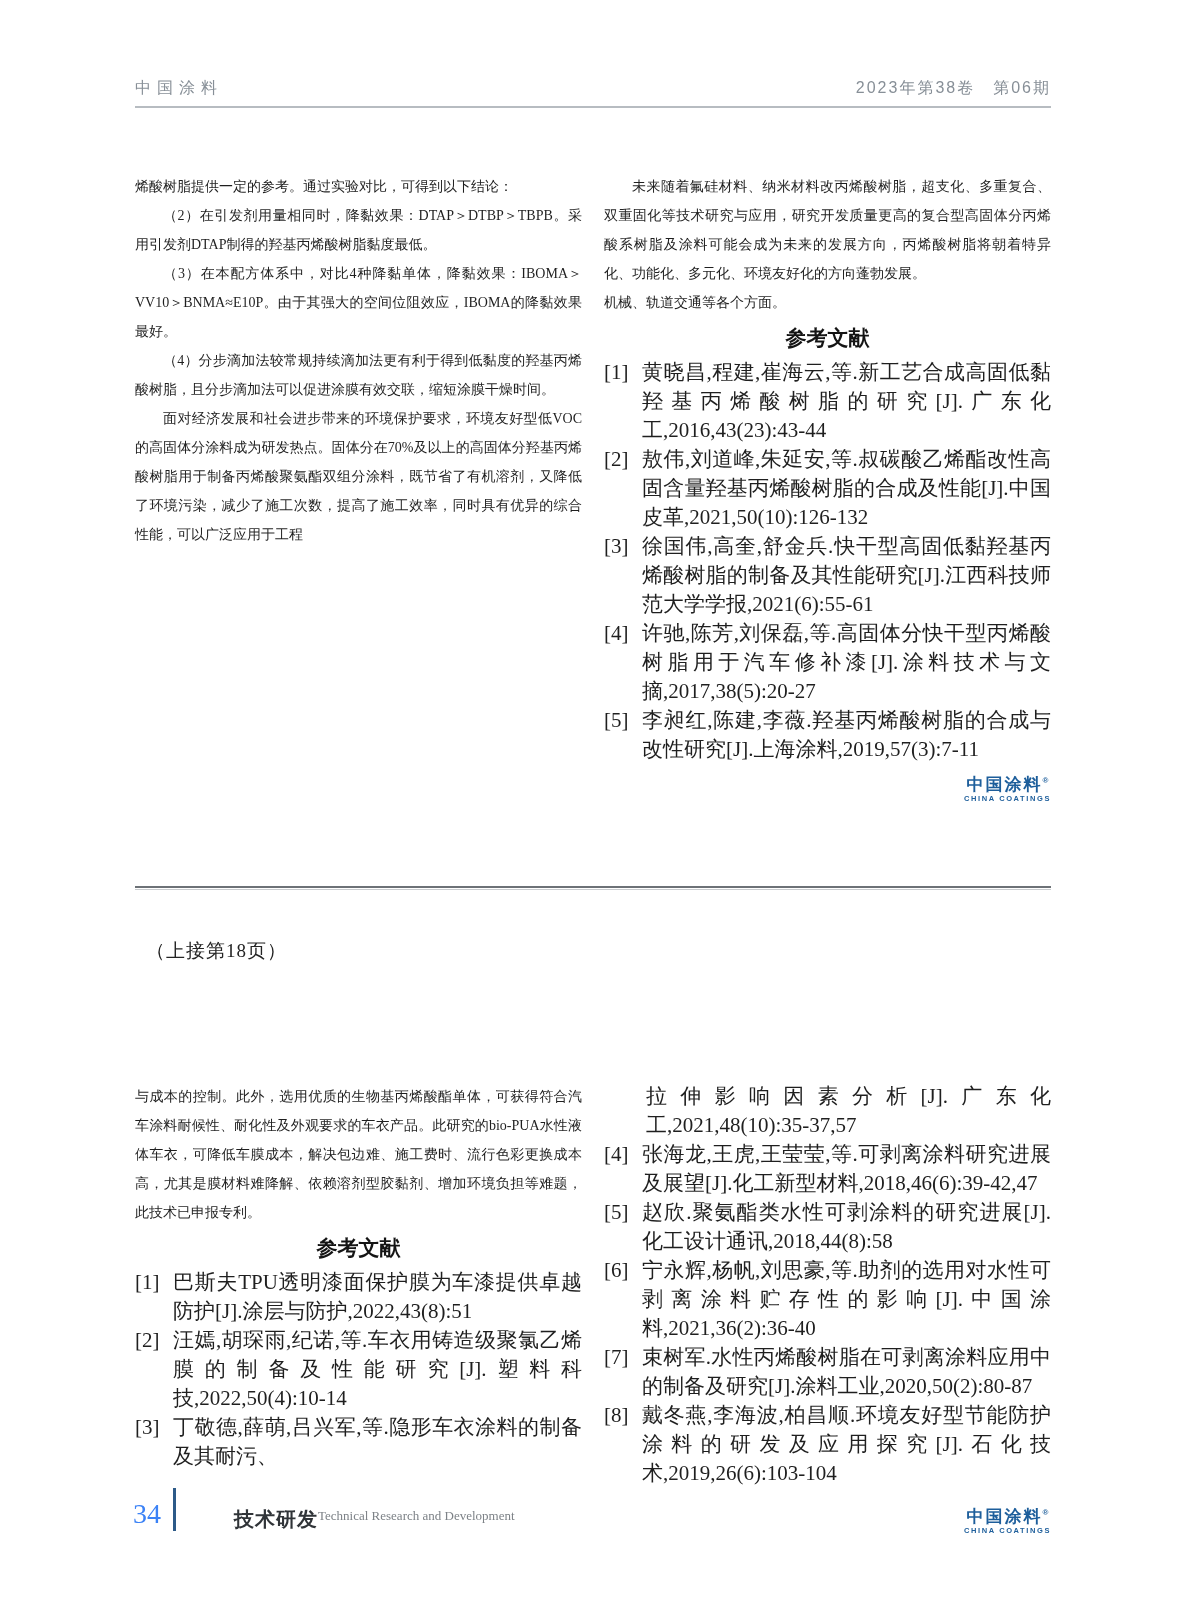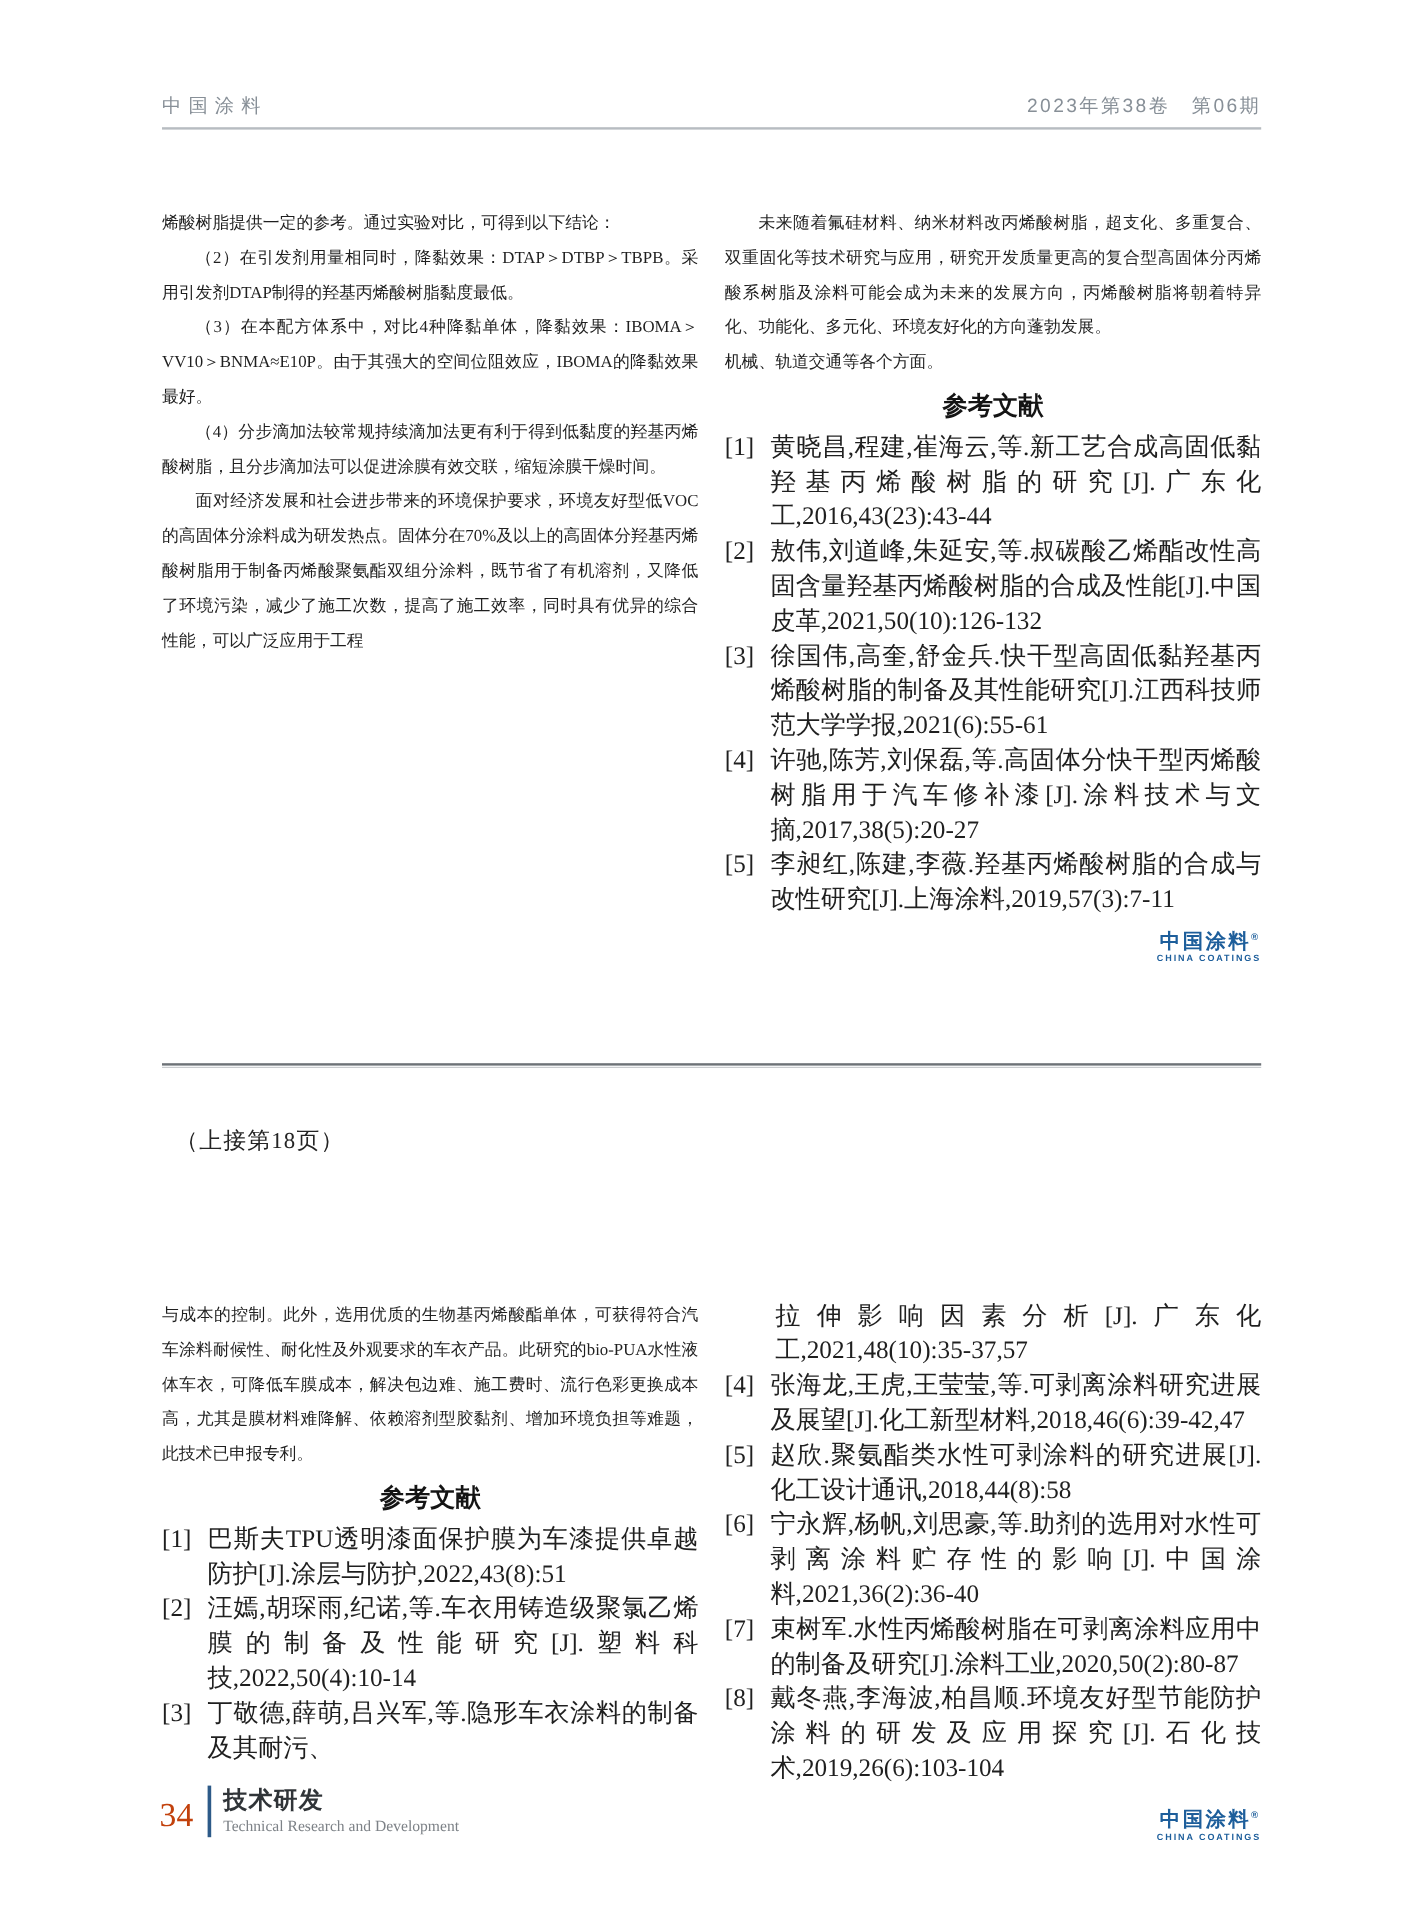--- a/index.html
+++ b/index.html
@@ -86,28 +86,28 @@
     font-style: normal; letter-spacing: 1px; margin-top: 32px;
   }
 
   
   .page-footer {
     position: absolute; left: 133px; top: 1488px;
     display: flex; align-items: flex-end;
   }
   .page-number {
     font-family: "Liberation Serif", serif;
-    font-size: 28px; color: #c2410c;
+    font-size: 28px; color: #3b82f6;
     margin-right: 12px; margin-bottom: 1px;
   }
   .footer-bar {
     width: 3px; height: 43px;
     background: #2d5a88; margin-right: 10px;
   }
-  .footer-section { display: flex; flex-direction: column; justify-content: flex-start; }
+  .footer-section { display: flex; flex-direction: row; justify-content: flex-start; margin-left: 48px; }
   .footer-cn {
     font-family: "Liberation Sans", sans-serif;
     font-size: 20px; font-weight: bold; color: #303438;
     line-height: 24px; letter-spacing: 1px;
   }
   .footer-en {
     font-family: "Liberation Serif", serif;
     font-size: 13px; color: #7d8287; line-height: 18px;
   }
 </style>

